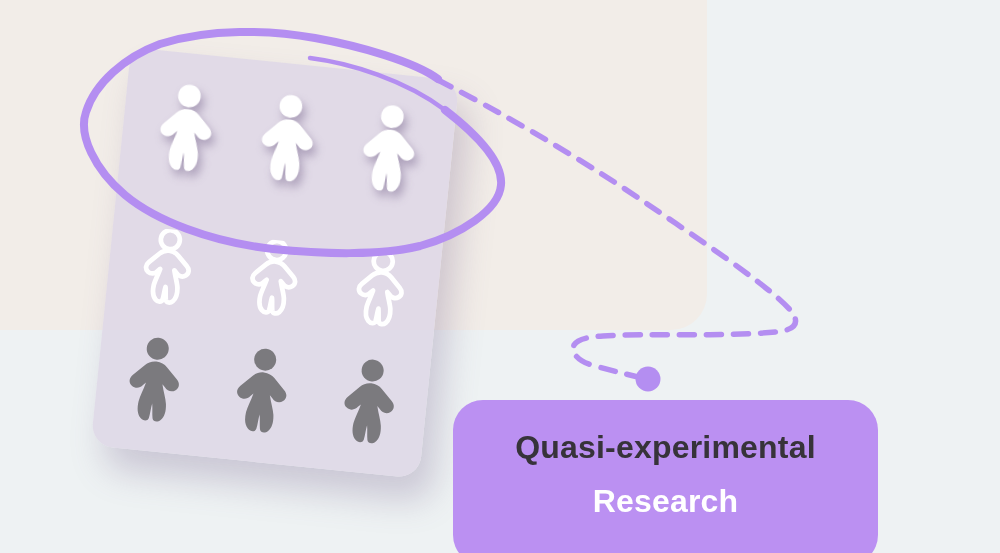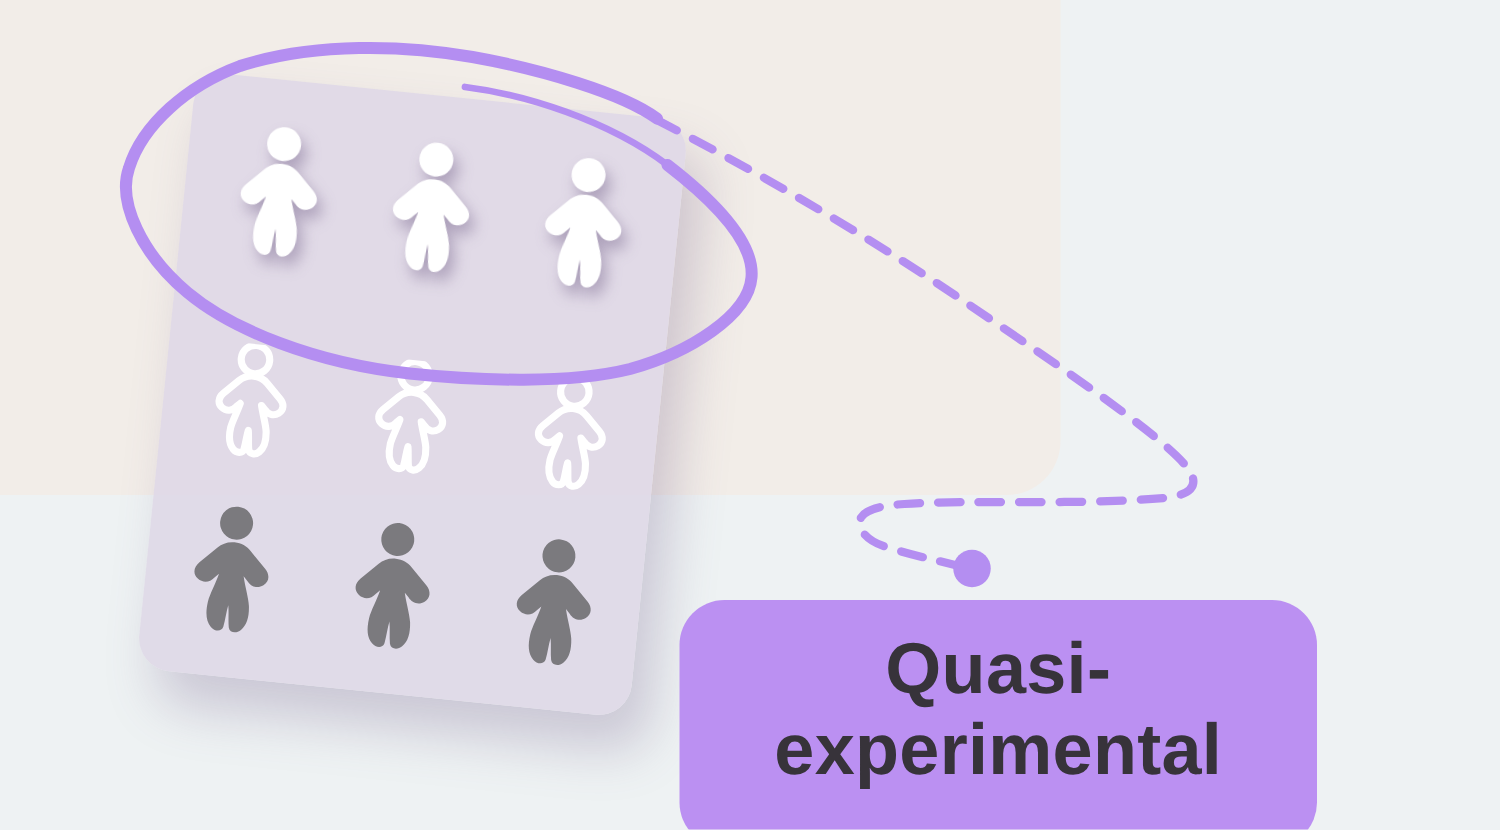--- a/index.html
+++ b/index.html
@@ -38,21 +38,21 @@
   .lasso{fill:none;stroke:var(--accent,#b48ef1);stroke-width:8;stroke-linecap:round}
   .dashes{fill:none;stroke:var(--accent,#b48ef1);stroke-width:5.5;
     stroke-linecap:round;stroke-dasharray:15 12}
   .dot{fill:var(--accent,#b48ef1)}
   
   .label-box{
     position:absolute;left:453px;top:400px;width:425px;height:165px;
     background:var(--label-box,#bb90f2);border-radius:30px;
     text-align:center;padding-top:20px;box-sizing:border-box;
   }
-  .label-line{font-weight:700;font-size:48px;line-height:54px;letter-spacing:.2px}
+  .label-line{font-weight:700;font-size:32px;line-height:54px;letter-spacing:.2px}
   .label-line.l1{color:var(--label-line1,#37333a)}
   .label-line.l2{color:var(--label-line2,#ffffff)}
 </style>
 </head>
 <body>
 
 <svg width="0" height="0" style="position:absolute">
   <symbol id="person" viewBox="0 0 72 102">
     <circle cx="36" cy="13" r="12"></circle>
     <path d="M36 27 C31 27 27 29 24 32 L12 44 C8 48 8 53 12 56 C16 59 21 58 24 54
@@ -113,13 +113,14 @@
            C800 322 796 330 776 332
            C720 337 645 333 603 336
            C586 337 577 340 574 345
            C571 353 578 361 592 365
            C608 370 622 373 638 377"></path>
   <circle class="dot" cx="648" cy="379" r="12.5"></circle>
 </svg>
 
 <div class="label-box">
   <div class="label-line l1">Quasi-experimental</div>
+  <div class="label-line l2">Research</div>
 </div>
 
 </body></html>

